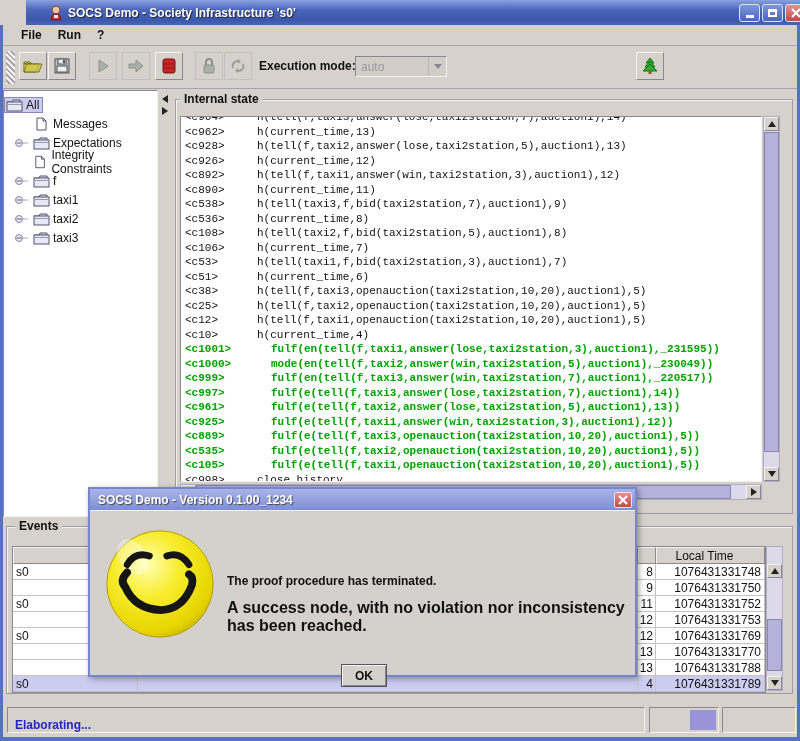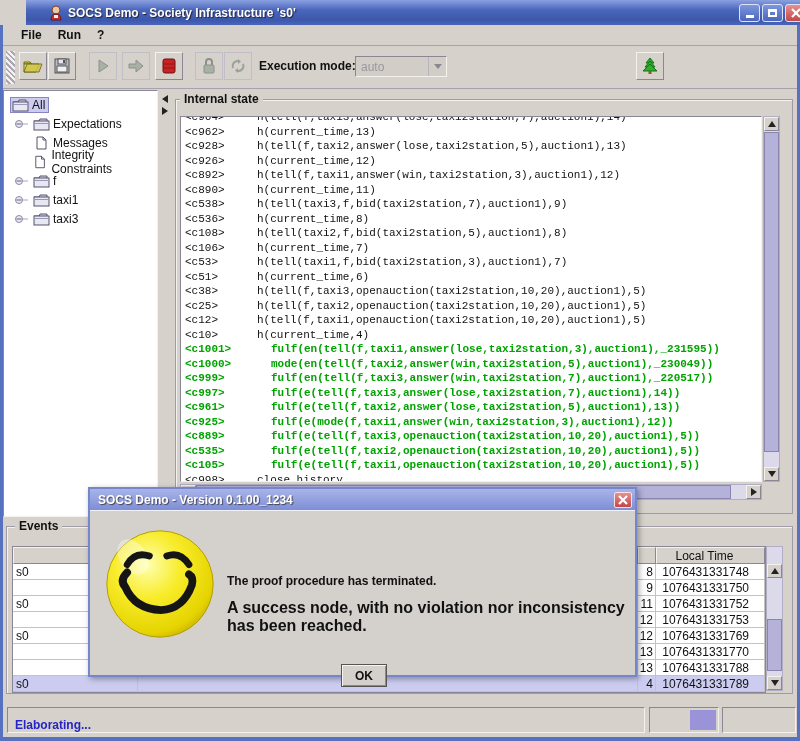--- a/index.html
+++ b/index.html
@@ -47,21 +47,21 @@
     display:flex; align-items:center; }
   .combo-value { flex:1; font-size:12px; color:#9a96a0; padding-left:5px; }
   .combo-arrow-btn { width:18px; height:100%; display:flex; align-items:center; justify-content:center;
     border-left:1px solid #b8b4c0; }
   .tri-down-s { width:0; height:0; border-left:4px solid transparent; border-right:4px solid transparent;
     border-top:5px solid #8a8694; }
 
   
   .tree-panel { position:absolute; left:3px; top:90px; width:155px; height:427px; background:#fff;
     border:1px solid; border-color:#8a8694 #f4f2ee #f4f2ee #8a8694; overflow:hidden; padding-top:4px; }
-  .tree-item { height:19px; display:flex; align-items:center; padding-left:6px; font-size:12px; color:#111; }
+  .tree-item { height:19px; display:flex; align-items:center; font-size:12px; color:#111; }
   .tree-item.level-1 { padding-left:10px; }
   .handle-slot { width:17px; display:flex; align-items:center; }
   .handle-ic { visibility:hidden; }
   .tree-item.handle .handle-ic { visibility:visible; }
   .node-box { display:flex; align-items:center; border:1px solid transparent; padding:0 3px 0 1px; }
   .tree-item.selected .node-box { background:#ccccf0; border-color:#8886c0; }
   .node-icon { width:17px; height:14px; margin-right:3px; }
 
   .divider { position:absolute; left:158px; top:90px; width:14px; height:427px; background:#d6d2cb; }
   .one-touch { position:absolute; left:2px; width:10px; height:10px; display:flex; align-items:center; justify-content:center; }
@@ -103,21 +103,21 @@
   .events-table { position:absolute; left:9px; top:29px; width:754px;
     border:1px solid #8a8694; background:#fff; }
   .ev-row { display:flex; height:16px; font-size:12px; color:#111; }
   .ev-head { background:#d6d2cb; height:17px; }
   .ev-cell { border-right:1px solid #c6c3bd; border-bottom:1px solid #c6c3bd; overflow:hidden;
     white-space:nowrap; display:flex; align-items:center; }
   .ev-head .ev-cell { border:1px solid; border-color:#f4f2ee #8a8694 #8a8694 #f4f2ee; }
   .c-socsid { width:125px; padding-left:3px; }
   .c-fill { width:500px; }
   .c-step { width:18px; justify-content:flex-end; padding-right:2px; }
-  .c-time { width:109px; justify-content:flex-end; padding-right:15px; }
+  .c-time { width:109px; justify-content:flex-end; padding-right:3px; }
   .ev-head .c-socsid { justify-content:flex-end; padding-right:5px; }
   .ev-head .c-time { justify-content:center; padding-right:12px; }
   .ev-row.selected .ev-cell { background:#ccccf0; }
   .vsb-events { left:763px; top:29px; width:17px; height:145px; }
 
   
   .statusbar { position:absolute; left:3px; right:3px; top:703px; height:34px; }
   .status-field { position:absolute; top:4px; height:26px; background:#d6d2cb;
     border:1px solid; border-color:#8a8694 #f4f2ee #f4f2ee #8a8694; }
   .sf1 { left:4px; width:638px; display:flex; align-items:flex-end; }
@@ -247,20 +247,38 @@
           <svg class="node-icon folder-icon" viewBox="0 0 17 14">
             <path d="M1 4 L6 4 L7 2 L14 2 L14 4" fill="#d8d8e8" stroke="#55536a"></path>
             <rect x="1" y="4" width="15" height="9" fill="#e8e8f4" stroke="#55536a"></rect>
             <line x1="1" y1="6.5" x2="16" y2="6.5" stroke="#9a98b4"></line>
           </svg>
 
           <span class="node-label">All</span>
         </span>
       </div>
 
+      <div class="tree-item icon-document level-1">
+        <span class="handle-slot">
+          <svg class="handle-ic" width="15" height="10" viewBox="0 0 15 10">
+            <circle cx="5" cy="5" r="3.5" fill="#e8e8f4" stroke="#8a88a8"></circle>
+            <line x1="2.5" y1="5" x2="7.5" y2="5" stroke="#666"></line>
+            <line x1="8.8" y1="5" x2="14" y2="5" stroke="#a8a6c0"></line>
+          </svg>
+        </span>
+        <span class="node-box">
+
+          <svg class="node-icon doc-icon" viewBox="0 0 17 14">
+            <path d="M4 1 L10 1 L13 4 L13 13 L4 13 Z" fill="#fff" stroke="#55536a"></path>
+            <path d="M10 1 L10 4 L13 4" fill="none" stroke="#55536a"></path>
+          </svg>
+          <span class="node-label">Messages</span>
+        </span>
+      </div>
+
       <div class="tree-item icon-folder handle level-1">
         <span class="handle-slot">
           <svg class="handle-ic" width="15" height="10" viewBox="0 0 15 10">
             <circle cx="5" cy="5" r="3.5" fill="#e8e8f4" stroke="#8a88a8"></circle>
             <line x1="2.5" y1="5" x2="7.5" y2="5" stroke="#666"></line>
             <line x1="8.8" y1="5" x2="14" y2="5" stroke="#a8a6c0"></line>
           </svg>
         </span>
         <span class="node-box">
           <svg class="node-icon folder-icon" viewBox="0 0 17 14">
@@ -280,38 +298,20 @@
             <line x1="2.5" y1="5" x2="7.5" y2="5" stroke="#666"></line>
             <line x1="8.8" y1="5" x2="14" y2="5" stroke="#a8a6c0"></line>
           </svg>
         </span>
         <span class="node-box">
 
           <svg class="node-icon doc-icon" viewBox="0 0 17 14">
             <path d="M4 1 L10 1 L13 4 L13 13 L4 13 Z" fill="#fff" stroke="#55536a"></path>
             <path d="M10 1 L10 4 L13 4" fill="none" stroke="#55536a"></path>
           </svg>
-          <span class="node-label">Messages</span>
-        </span>
-      </div>
-
-      <div class="tree-item icon-document level-1">
-        <span class="handle-slot">
-          <svg class="handle-ic" width="15" height="10" viewBox="0 0 15 10">
-            <circle cx="5" cy="5" r="3.5" fill="#e8e8f4" stroke="#8a88a8"></circle>
-            <line x1="2.5" y1="5" x2="7.5" y2="5" stroke="#666"></line>
-            <line x1="8.8" y1="5" x2="14" y2="5" stroke="#a8a6c0"></line>
-          </svg>
-        </span>
-        <span class="node-box">
-
-          <svg class="node-icon doc-icon" viewBox="0 0 17 14">
-            <path d="M4 1 L10 1 L13 4 L13 13 L4 13 Z" fill="#fff" stroke="#55536a"></path>
-            <path d="M10 1 L10 4 L13 4" fill="none" stroke="#55536a"></path>
-          </svg>
           <span class="node-label">Integrity Constraints</span>
         </span>
       </div>
 
       <div class="tree-item icon-folder handle level-1">
         <span class="handle-slot">
           <svg class="handle-ic" width="15" height="10" viewBox="0 0 15 10">
             <circle cx="5" cy="5" r="3.5" fill="#e8e8f4" stroke="#8a88a8"></circle>
             <line x1="2.5" y1="5" x2="7.5" y2="5" stroke="#666"></line>
             <line x1="8.8" y1="5" x2="14" y2="5" stroke="#a8a6c0"></line>
@@ -340,20 +340,38 @@
           <svg class="node-icon folder-icon" viewBox="0 0 17 14">
             <path d="M1 4 L6 4 L7 2 L14 2 L14 4" fill="#d8d8e8" stroke="#55536a"></path>
             <rect x="1" y="4" width="15" height="9" fill="#e8e8f4" stroke="#55536a"></rect>
             <line x1="1" y1="6.5" x2="16" y2="6.5" stroke="#9a98b4"></line>
           </svg>
 
           <span class="node-label">taxi1</span>
         </span>
       </div>
 
+      <div class="tree-item icon-folder handle level-1">
+        <span class="handle-slot">
+          <svg class="handle-ic" width="15" height="10" viewBox="0 0 15 10">
+            <circle cx="5" cy="5" r="3.5" fill="#e8e8f4" stroke="#8a88a8"></circle>
+            <line x1="2.5" y1="5" x2="7.5" y2="5" stroke="#666"></line>
+            <line x1="8.8" y1="5" x2="14" y2="5" stroke="#a8a6c0"></line>
+          </svg>
+        </span>
+        <span class="node-box">
+          <svg class="node-icon folder-icon" viewBox="0 0 17 14">
+            <path d="M1 4 L6 4 L7 2 L14 2 L14 4" fill="#d8d8e8" stroke="#55536a"></path>
+            <rect x="1" y="4" width="15" height="9" fill="#e8e8f4" stroke="#55536a"></rect>
+            <line x1="1" y1="6.5" x2="16" y2="6.5" stroke="#9a98b4"></line>
+          </svg>
+
+          <span class="node-label">taxi2</span>
+        </span>
+      </div>
 
       <div class="tree-item icon-folder handle level-1">
         <span class="handle-slot">
           <svg class="handle-ic" width="15" height="10" viewBox="0 0 15 10">
             <circle cx="5" cy="5" r="3.5" fill="#e8e8f4" stroke="#8a88a8"></circle>
             <line x1="2.5" y1="5" x2="7.5" y2="5" stroke="#666"></line>
             <line x1="8.8" y1="5" x2="14" y2="5" stroke="#a8a6c0"></line>
           </svg>
         </span>
         <span class="node-box">
@@ -461,21 +479,21 @@
 
           <div class="log-line green">
             <span class="log-tag">&lt;c997&gt;</span><span class="log-txt">fulf(e(tell(f,taxi3,answer(lose,taxi2station,7),auction1),14))</span>
           </div>
 
           <div class="log-line green">
             <span class="log-tag">&lt;c961&gt;</span><span class="log-txt">fulf(e(tell(f,taxi2,answer(lose,taxi2station,5),auction1),13))</span>
           </div>
 
           <div class="log-line green">
-            <span class="log-tag">&lt;c925&gt;</span><span class="log-txt">fulf(e(mode(f,taxi1,answer(win,taxi2station,3),auction1),12))</span>
+            <span class="log-tag">&lt;c925&gt;</span><span class="log-txt">fulf(e(tell(f,taxi1,answer(win,taxi2station,3),auction1),12))</span>
           </div>
 
           <div class="log-line green">
             <span class="log-tag">&lt;c889&gt;</span><span class="log-txt">fulf(e(tell(f,taxi3,openauction(taxi2station,10,20),auction1),5))</span>
           </div>
 
           <div class="log-line green">
             <span class="log-tag">&lt;c535&gt;</span><span class="log-txt">fulf(e(tell(f,taxi2,openauction(taxi2station,10,20),auction1),5))</span>
           </div>
 

